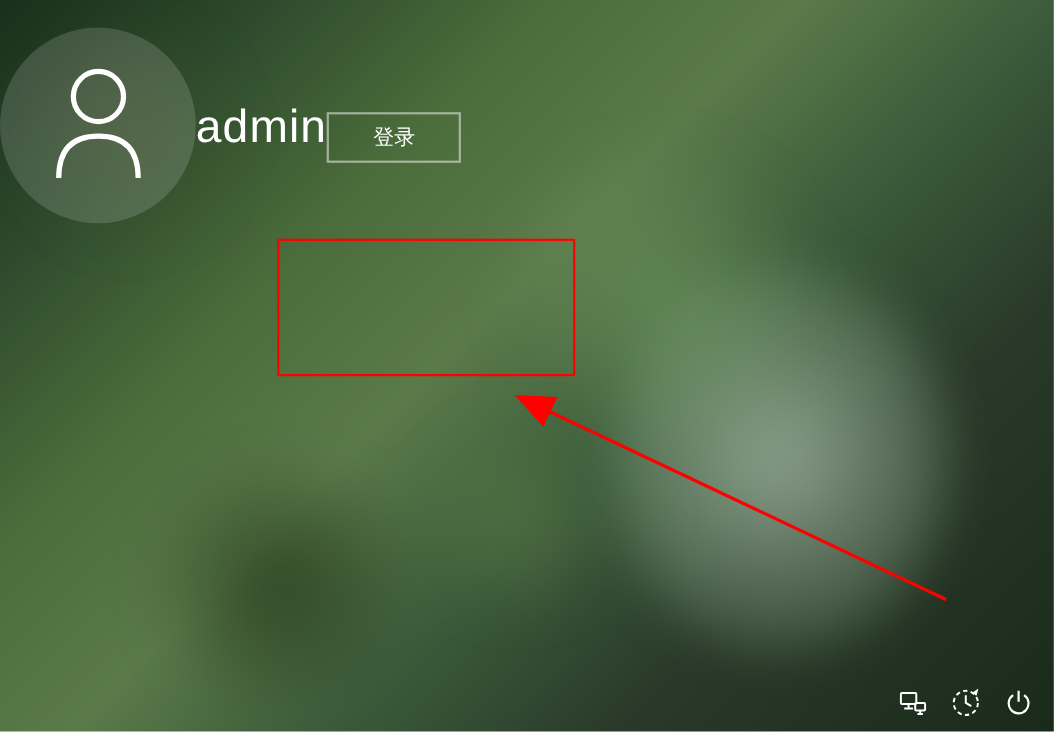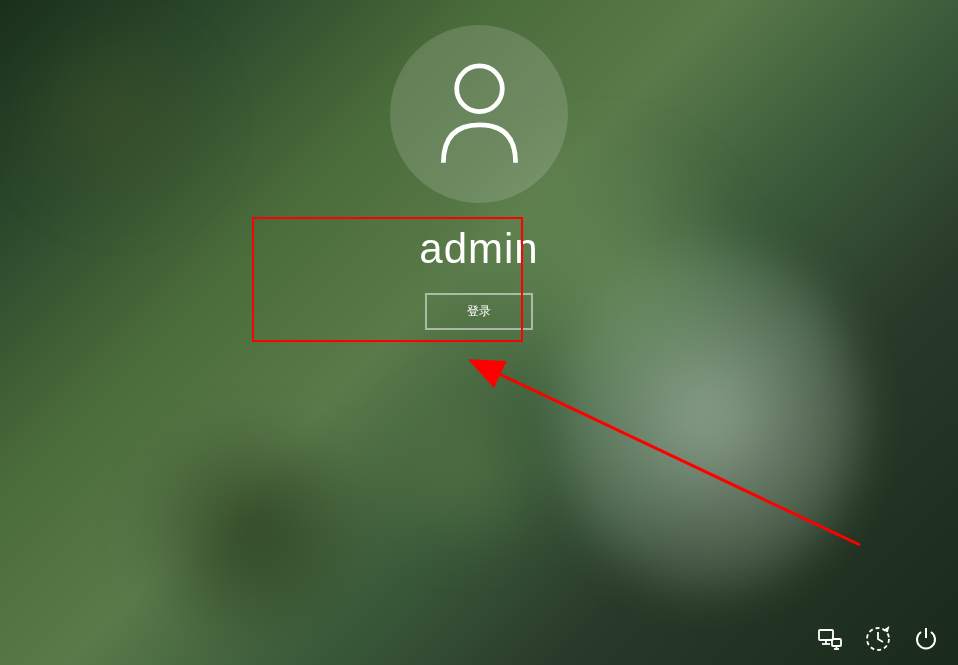--- a/index.html
+++ b/index.html
@@ -75,21 +75,20 @@
       top: 380px;
       left: 380px;
     }
     
     .login-container {
       position: absolute;
       top: 25px;
       left: 0;
       width: 100%;
       display: flex;
-      flex-direction: column;
       align-items: center;
       z-index: 10;
     }
     
     .avatar-circle {
       width: 178px;
       height: 178px;
       border-radius: 50%;
       background: rgba(255,255,255,0.15);
       display: flex;
@@ -108,21 +107,21 @@
       font-size: 42px;
       font-weight: 300;
       letter-spacing: 1px;
       margin-bottom: 20px;
     }
     
     .login-button {
       background: transparent;
       border: 2px solid rgba(255,255,255,0.5);
       color: #ffffff;
-      font-size: 12px;
+      font-size: 19px;
       padding: 8px 40px;
       cursor: pointer;
       font-family: inherit;
     }
     
     .annotation-box {
       position: absolute;
       border: 2px solid #ff0000;
       pointer-events: none;
       z-index: 20;

